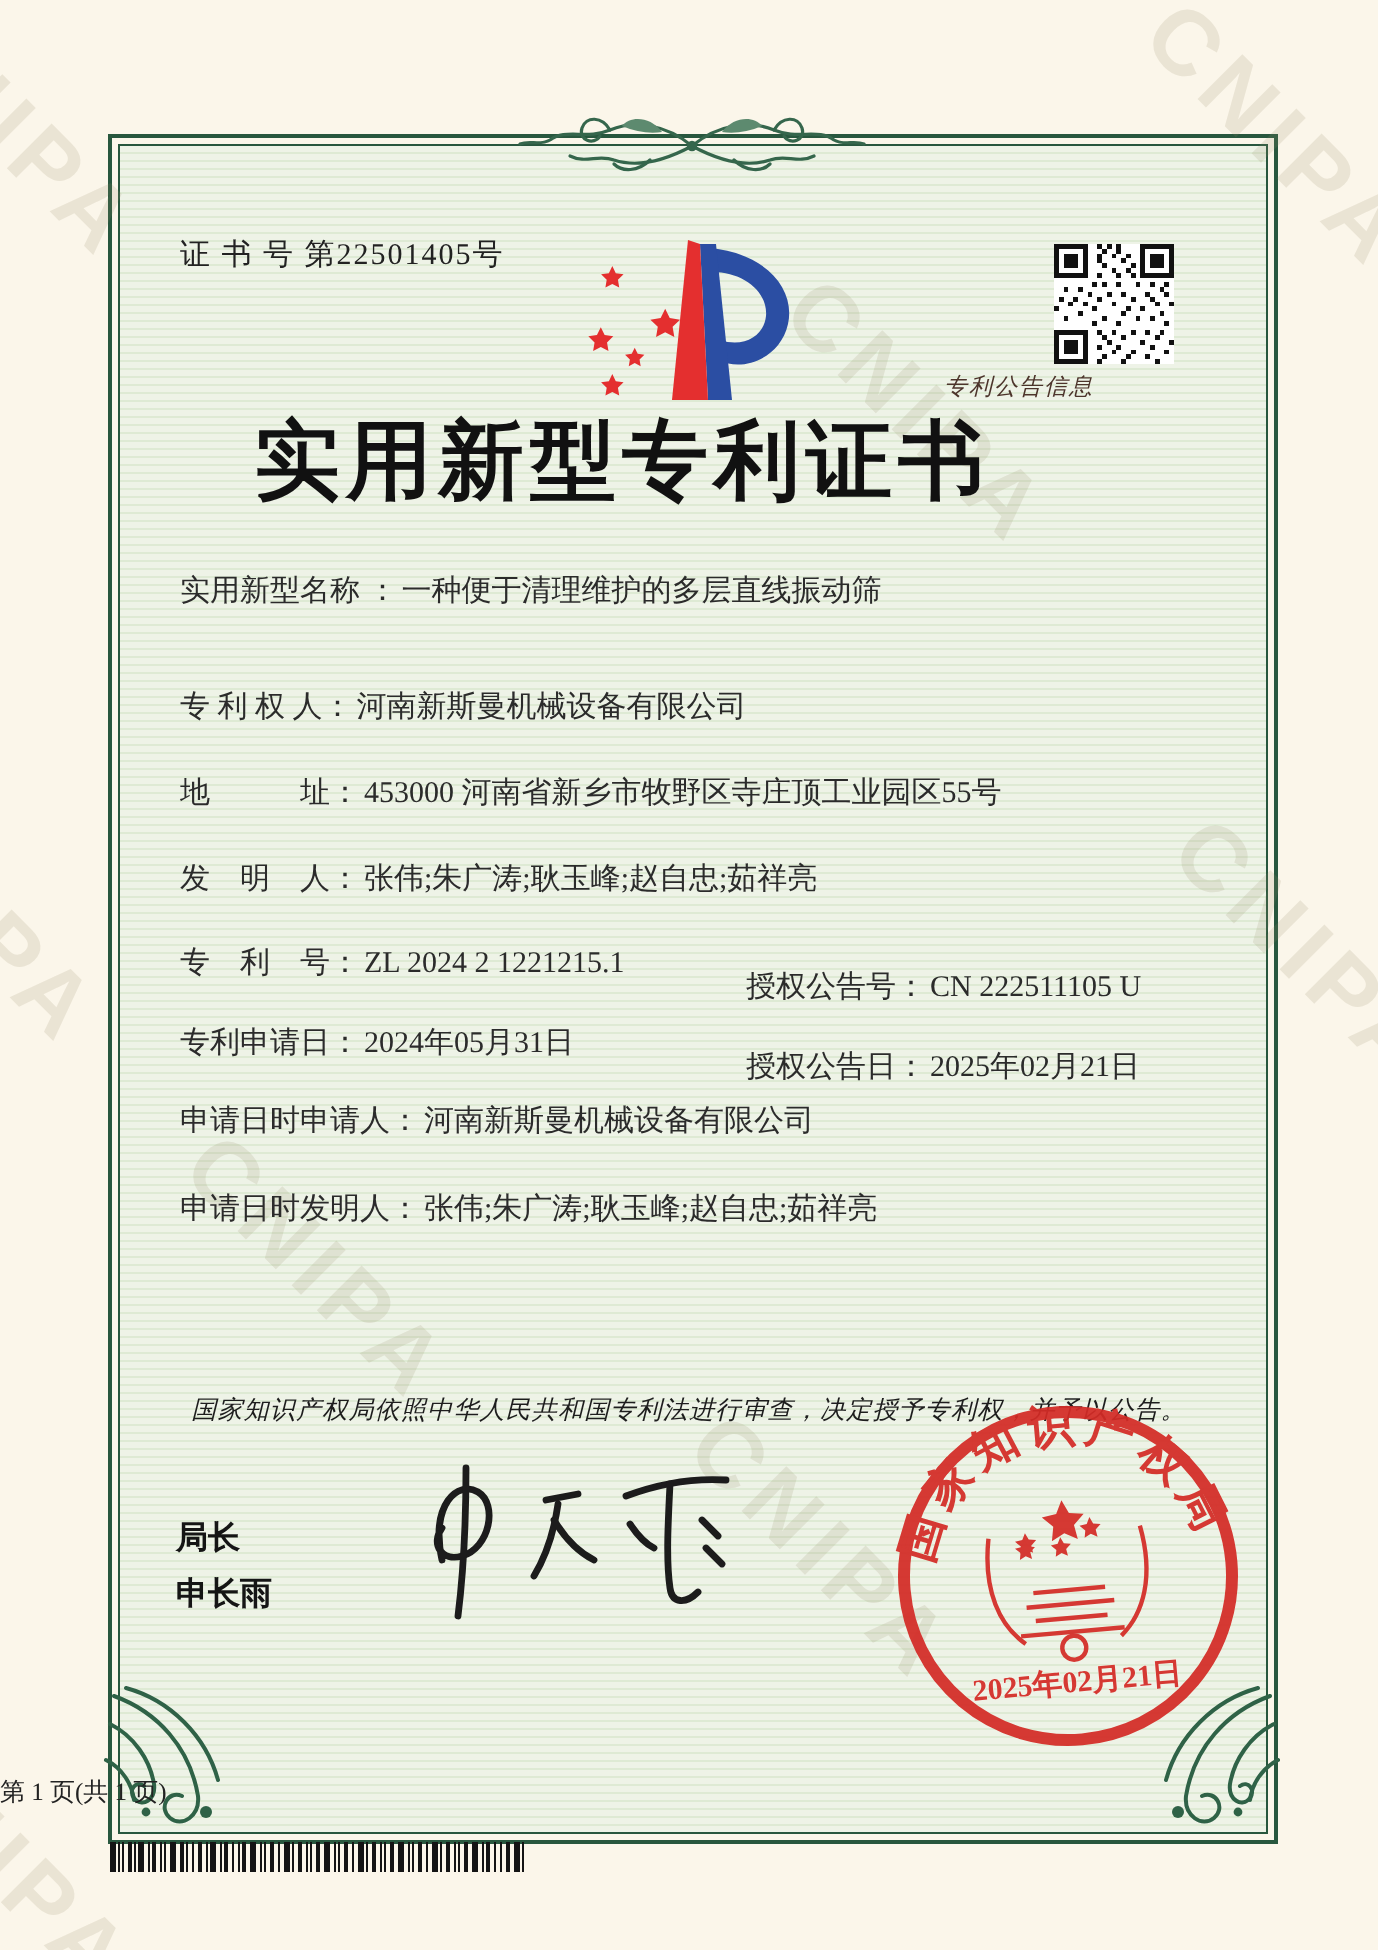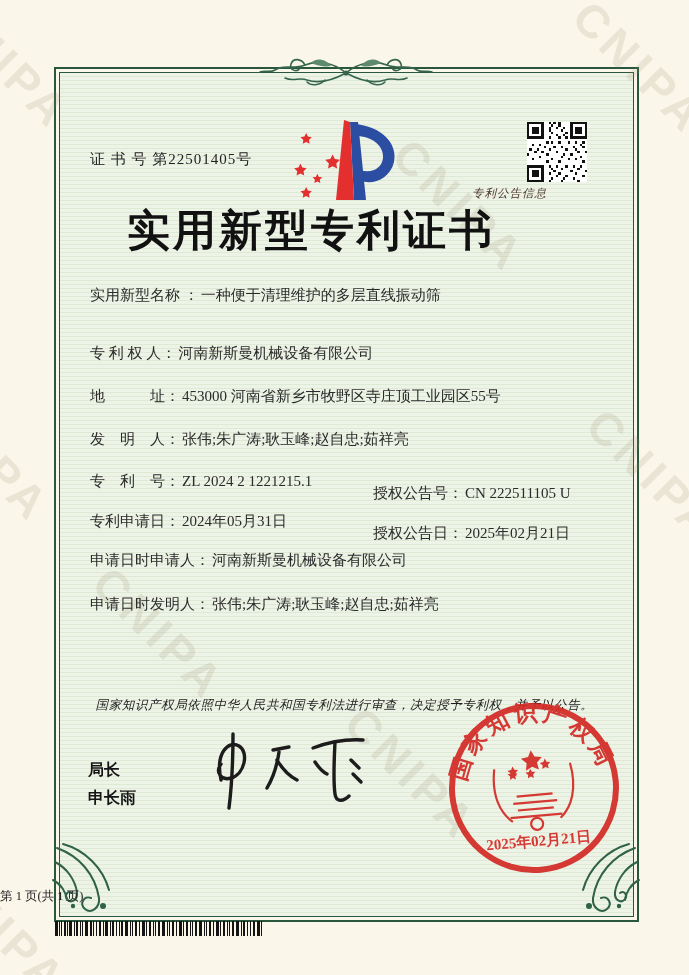--- a/index.html
+++ b/index.html
@@ -21,21 +21,21 @@
     position:absolute;left:59px;top:72px;width:573px;height:843px;
     border:1px solid #28573e;
     background:repeating-linear-gradient(0deg,#eef3e7 0px,#eef3e7 3px,#deead4 3px,#deead4 4px);
     z-index:0;
   }
   .frame::before{
     content:"";position:absolute;left:-6px;top:-6px;right:-6px;bottom:-6px;
     border:2.5px solid #28573e;
   }
   .content{position:absolute;z-index:2;}
-  .certno{left:90px;top:118px;font-size:15px;letter-spacing:1px;color:#222;margin-top:32px;}
+  .certno{left:90px;top:118px;font-size:15px;letter-spacing:1px;color:#222;}
   .title{
     left:0;top:202px;width:622px;text-align:center;
     font-size:43px;font-weight:700;letter-spacing:3px;color:#111;
   }
   .qr{left:527px;top:122px;width:60px;height:60px;}
   .qrcap{
     left:472px;top:186px;width:114px;text-align:left;
     font-size:11.5px;font-style:italic;color:#4c342b;letter-spacing:1px;
   }
   .row{left:90px;width:560px;font-size:15px;white-space:nowrap;color:#2b2b2b;}

